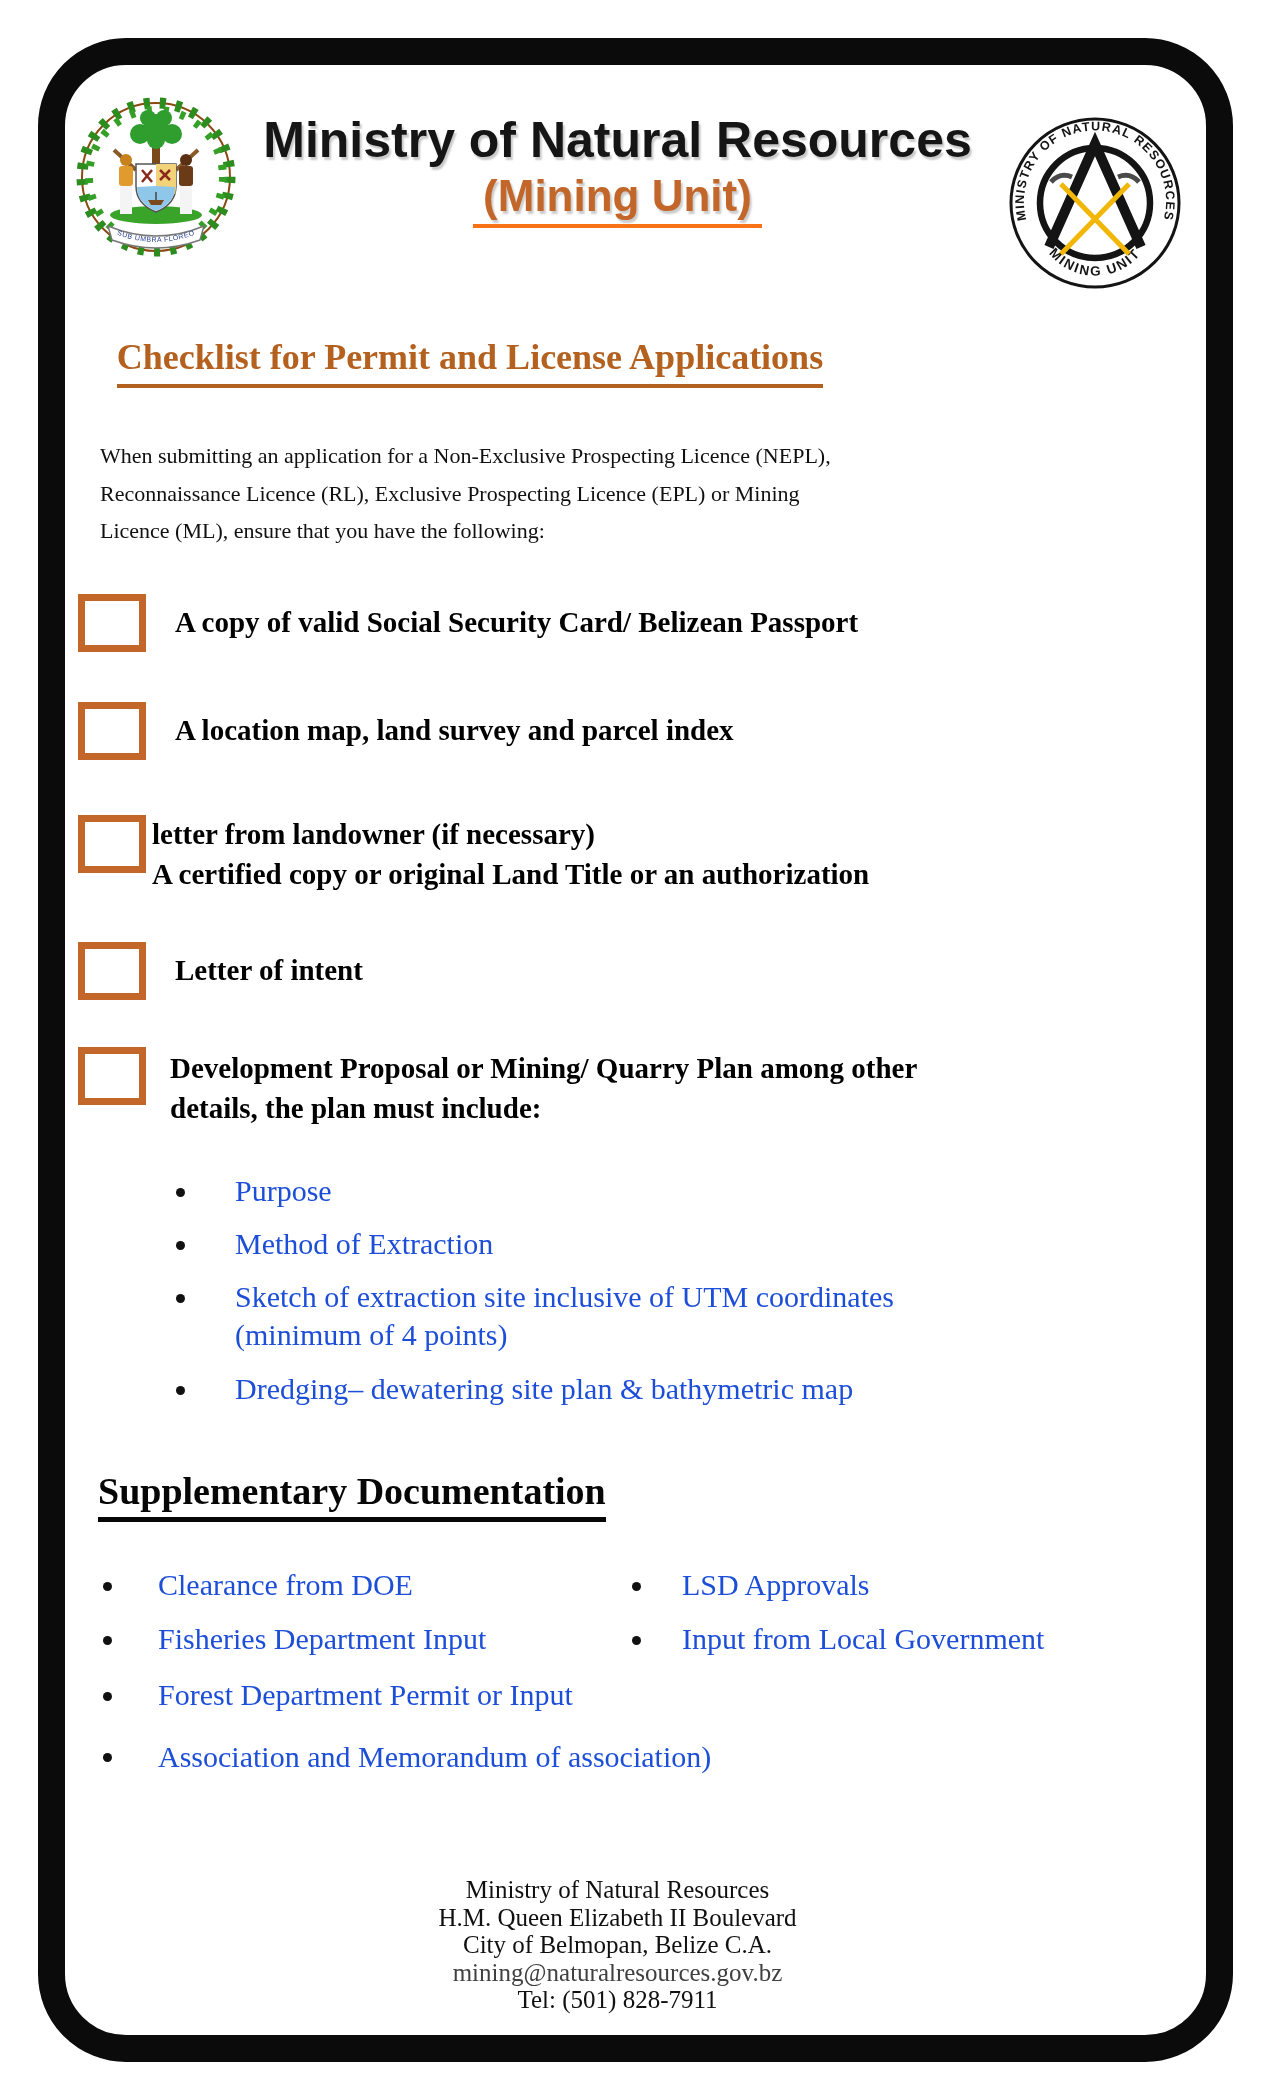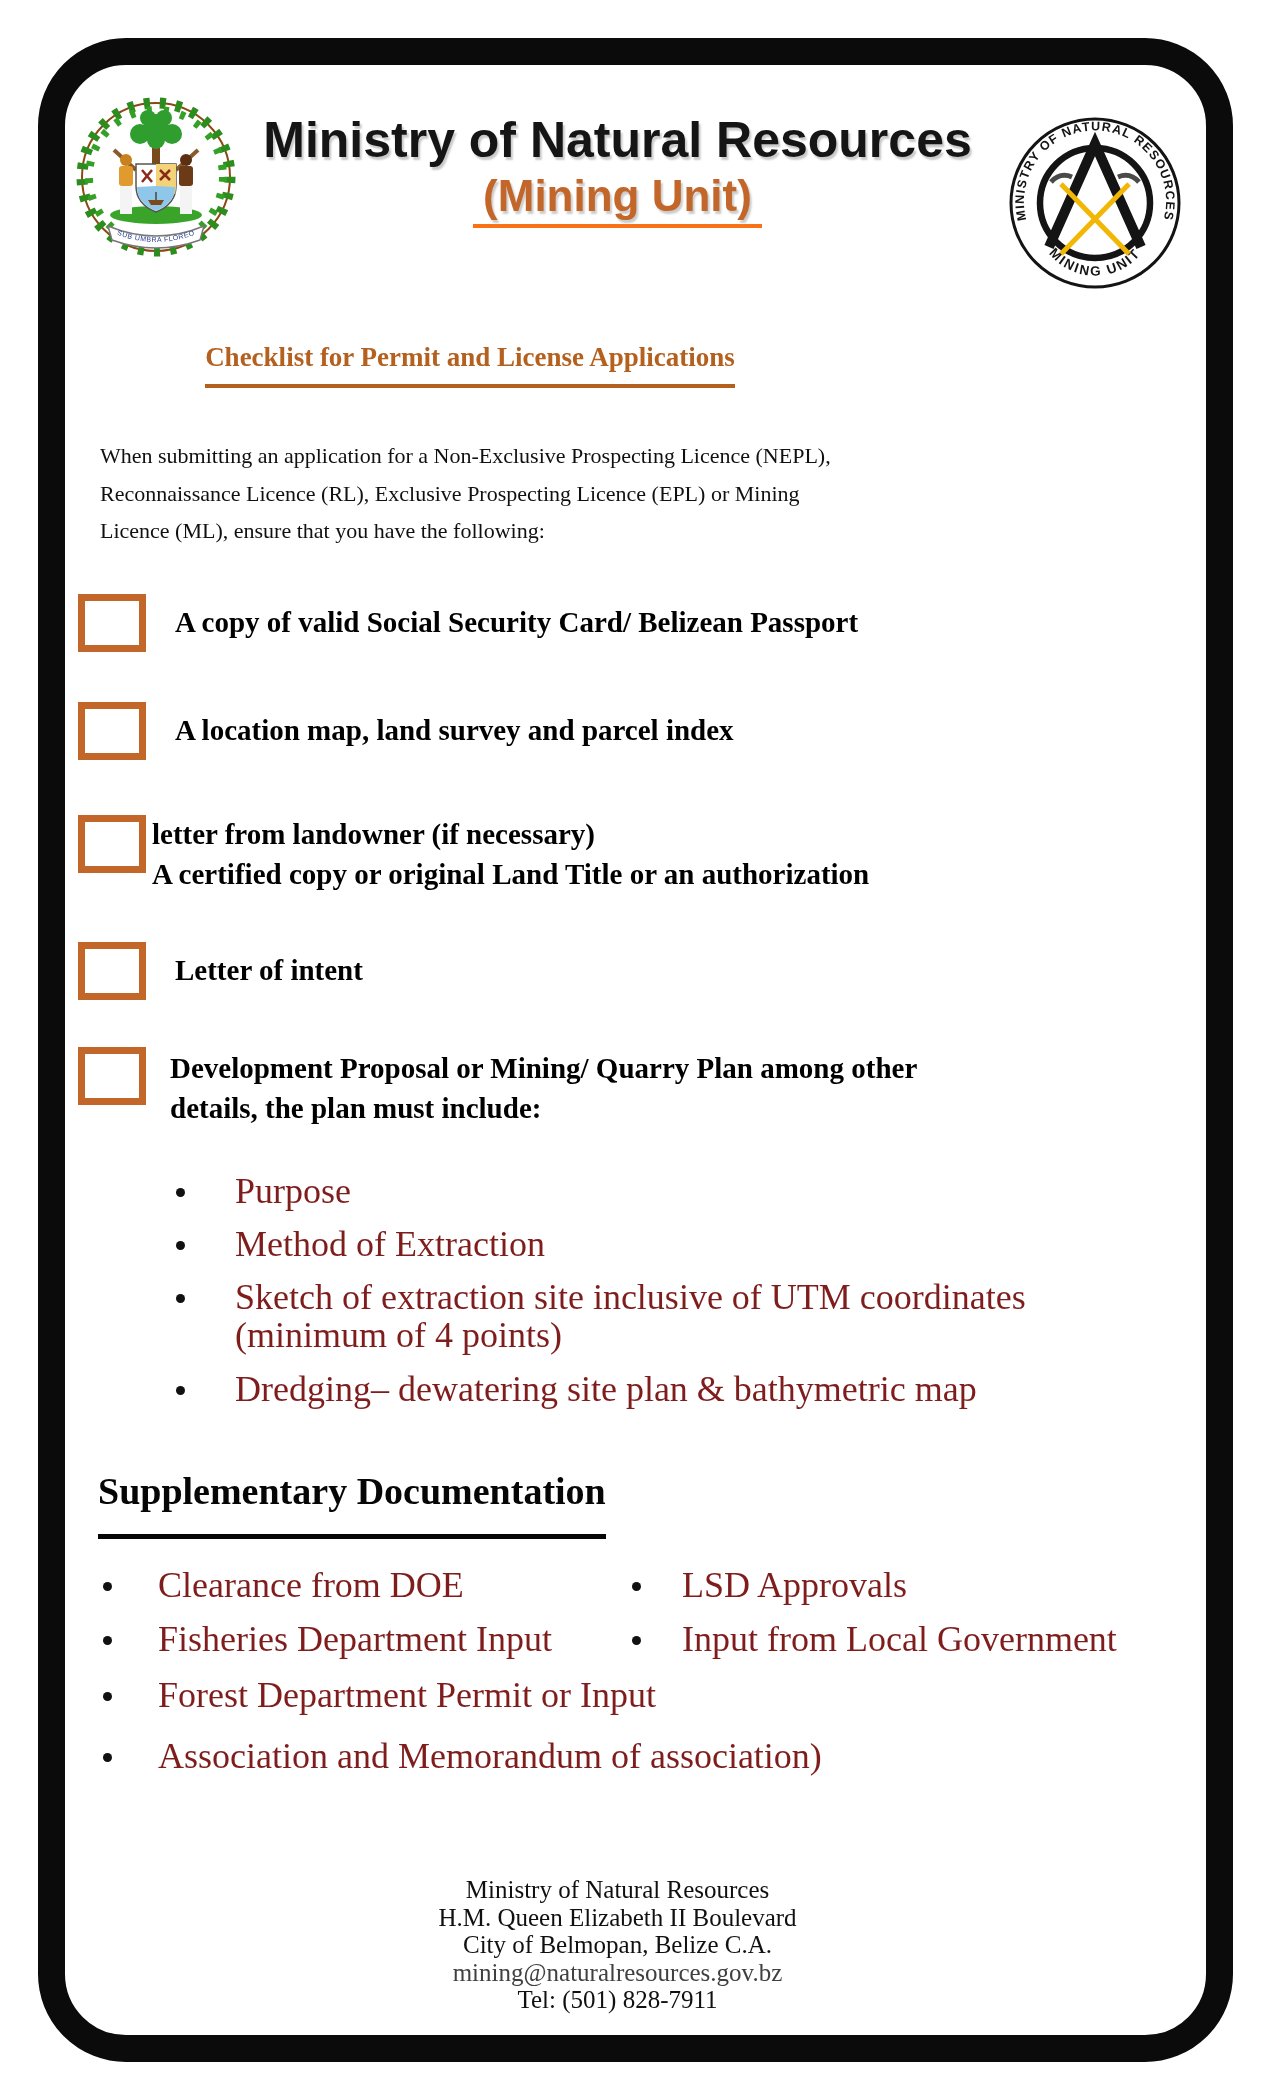--- a/index.html
+++ b/index.html
@@ -13,36 +13,36 @@
   
   .header-block{position:absolute;left:225px;top:110px;width:785px;text-align:center;}
   .ministry-title{font-family:"Liberation Sans",sans-serif;font-weight:700;font-size:50px;
                   line-height:60px;color:#151515;text-shadow:2px 3px 2px #c9c9c9;}
   .unit-title{display:inline-block;font-family:"Liberation Sans",sans-serif;font-weight:700;
               font-size:44px;line-height:52px;color:#c2662a;border-bottom:4px solid #f97316;
               padding:0 10px 2px 10px;text-shadow:2px 3px 2px #cccccc;}
 
   
   .doc-title-wrap{position:absolute;left:40px;top:333px;width:860px;text-align:center;}
-  .doc-title{display:inline-block;font-weight:700;font-size:27px;line-height:48px;color:#b4611f;
+  .doc-title{display:inline-block;font-weight:700;font-size:36px;line-height:48px;color:#b4611f;
              border-bottom:4px solid #b4611f;padding-bottom:3px;}
 
   
   .intro{position:absolute;left:100px;top:437px;font-size:22px;line-height:37.5px;}
 
   
   .checkbox{position:absolute;width:54px;height:44px;border:7px solid #c2662a;background:#ffffff;}
   .check-label{position:absolute;font-weight:700;font-size:29px;line-height:40px;color:#000;}
 
   
   .dot{position:absolute;width:9px;height:9px;border-radius:50%;background:#111;}
-  .bullet-text{position:absolute;font-size:36px;line-height:38px;color:#7f1d1d;}
+  .bullet-text{position:absolute;font-size:30px;line-height:38px;color:#1d4ed8;}
 
   .supp-heading{display:inline-block;font-weight:700;font-size:38px;line-height:46px;color:#060606;
-                border-bottom:5px solid #060606;padding-bottom:20px;}
+                border-bottom:5px solid #060606;padding-bottom:3px;}
 
   
   .footer{position:absolute;left:160px;top:1876px;width:915px;text-align:center;
           font-size:25px;line-height:27.6px;color:#101010;}
   .footer .email{color:#404040;text-decoration:none;cursor:pointer;}
 
   svg text{font-family:"Liberation Sans",sans-serif;}
 </style>
 </head>
 <body>

